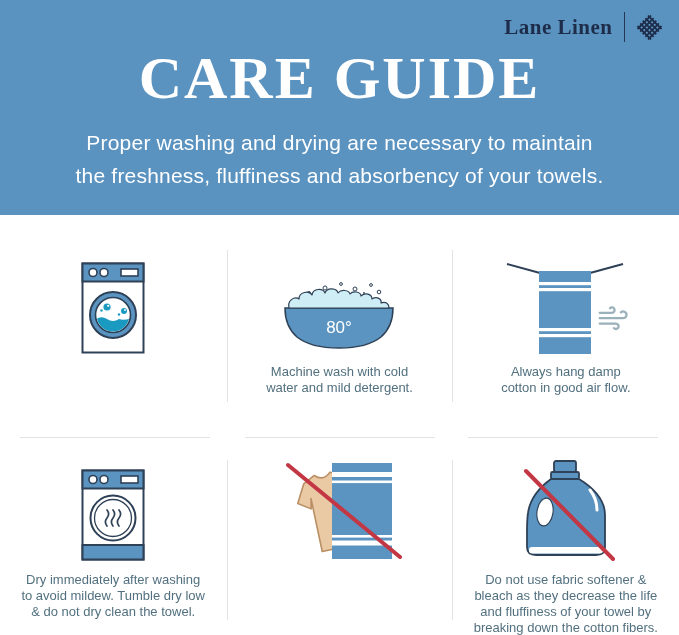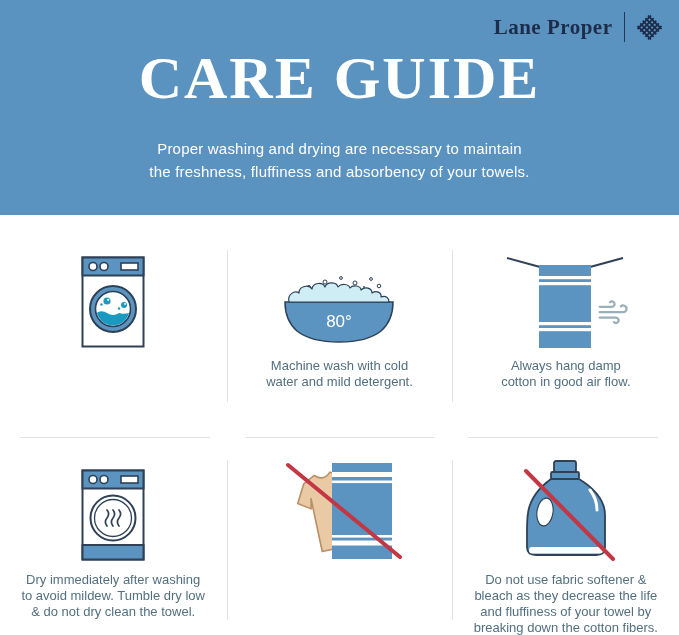--- a/index.html
+++ b/index.html
@@ -14,26 +14,26 @@
         font-family:"Liberation Sans",sans-serif;}
   
   .header{position:relative;width:100%;height:215px;background:var(--header-bg);}
   .brand{position:absolute;top:12px;right:16px;display:flex;align-items:center;}
   .brand-name{font-family:"Liberation Serif",serif;font-size:21px;color:var(--brand-navy);
               letter-spacing:.5px;font-weight:600;}
   .brand-sep{width:1.5px;height:30px;background:var(--brand-navy);margin:0 11px;opacity:.9;}
   .brand-mark svg{display:block;}
   .title{font-family:"Liberation Serif",serif;font-weight:700;font-size:60px;color:#ffffff;
          text-align:center;letter-spacing:2px;padding-top:44px;}
-  .subtitle{margin-top:24px;text-align:center;color:#ffffff;font-size:15px;line-height:1.55;
+  .subtitle{margin-top:14px;text-align:center;color:#ffffff;font-size:21px;line-height:1.55;
             white-space:pre-line;letter-spacing:.2px;}
   
   .grid{display:grid;grid-template-columns:repeat(3,1fr);grid-template-rows:222px 198px;}
   .cell{display:flex;flex-direction:column;align-items:center;}
-  .row1{padding-top:40px;}
+  .row1{padding-top:40px;margin-top:6px;}
   .row2{padding-top:24px;}
   .icon-box{display:flex;align-items:flex-end;justify-content:center;}
   .row1 .icon-box{height:93px;}
   .row2 .icon-box{height:100px;}
   .card-text{margin-top:10px;text-align:center;color:var(--body-text);font-size:13px;
              line-height:1.22;white-space:pre-line;}
   .row2 .card-text{margin-top:11px;}
   
   .vdiv,.hdiv{position:absolute;background:var(--divider-gray);}
   .vdiv{width:1px;}
@@ -47,21 +47,21 @@
   .s-white{stroke:#ffffff;} .s-navy{stroke:var(--brand-navy);}
   .basin-temp{font-family:"Liberation Sans",sans-serif;fill:#ffffff;font-size:17px;}
 </style>
 </head>
 <body>
 
 <div class="page">
 
   <header class="header">
     <div class="brand">
-      <span class="brand-name">Lane Proper</span>
+      <span class="brand-name">Lane Linen</span>
       <span class="brand-sep"></span>
       <span class="brand-mark">
         <svg width="27" height="27" viewBox="0 0 26 26">
           <clipPath id="dm">
               <path d="M13 0 L26 13 L13 26 L0 13 Z"></path>
             </clipPath>
           <g clip-path="url(#dm)" class="s-navy f-none" stroke-width="1.7">
             <path d="M0 -10 L36 26 M0 -5 L31 26 M0 0 L26 26 M0 5 L21 26 M0 10 L16 26"></path>
             <path d="M0 16 L16 0 M0 21 L21 0 M0 26 L26 0 M5 26 L26 5 M10 26 L26 10"></path>
           </g>

